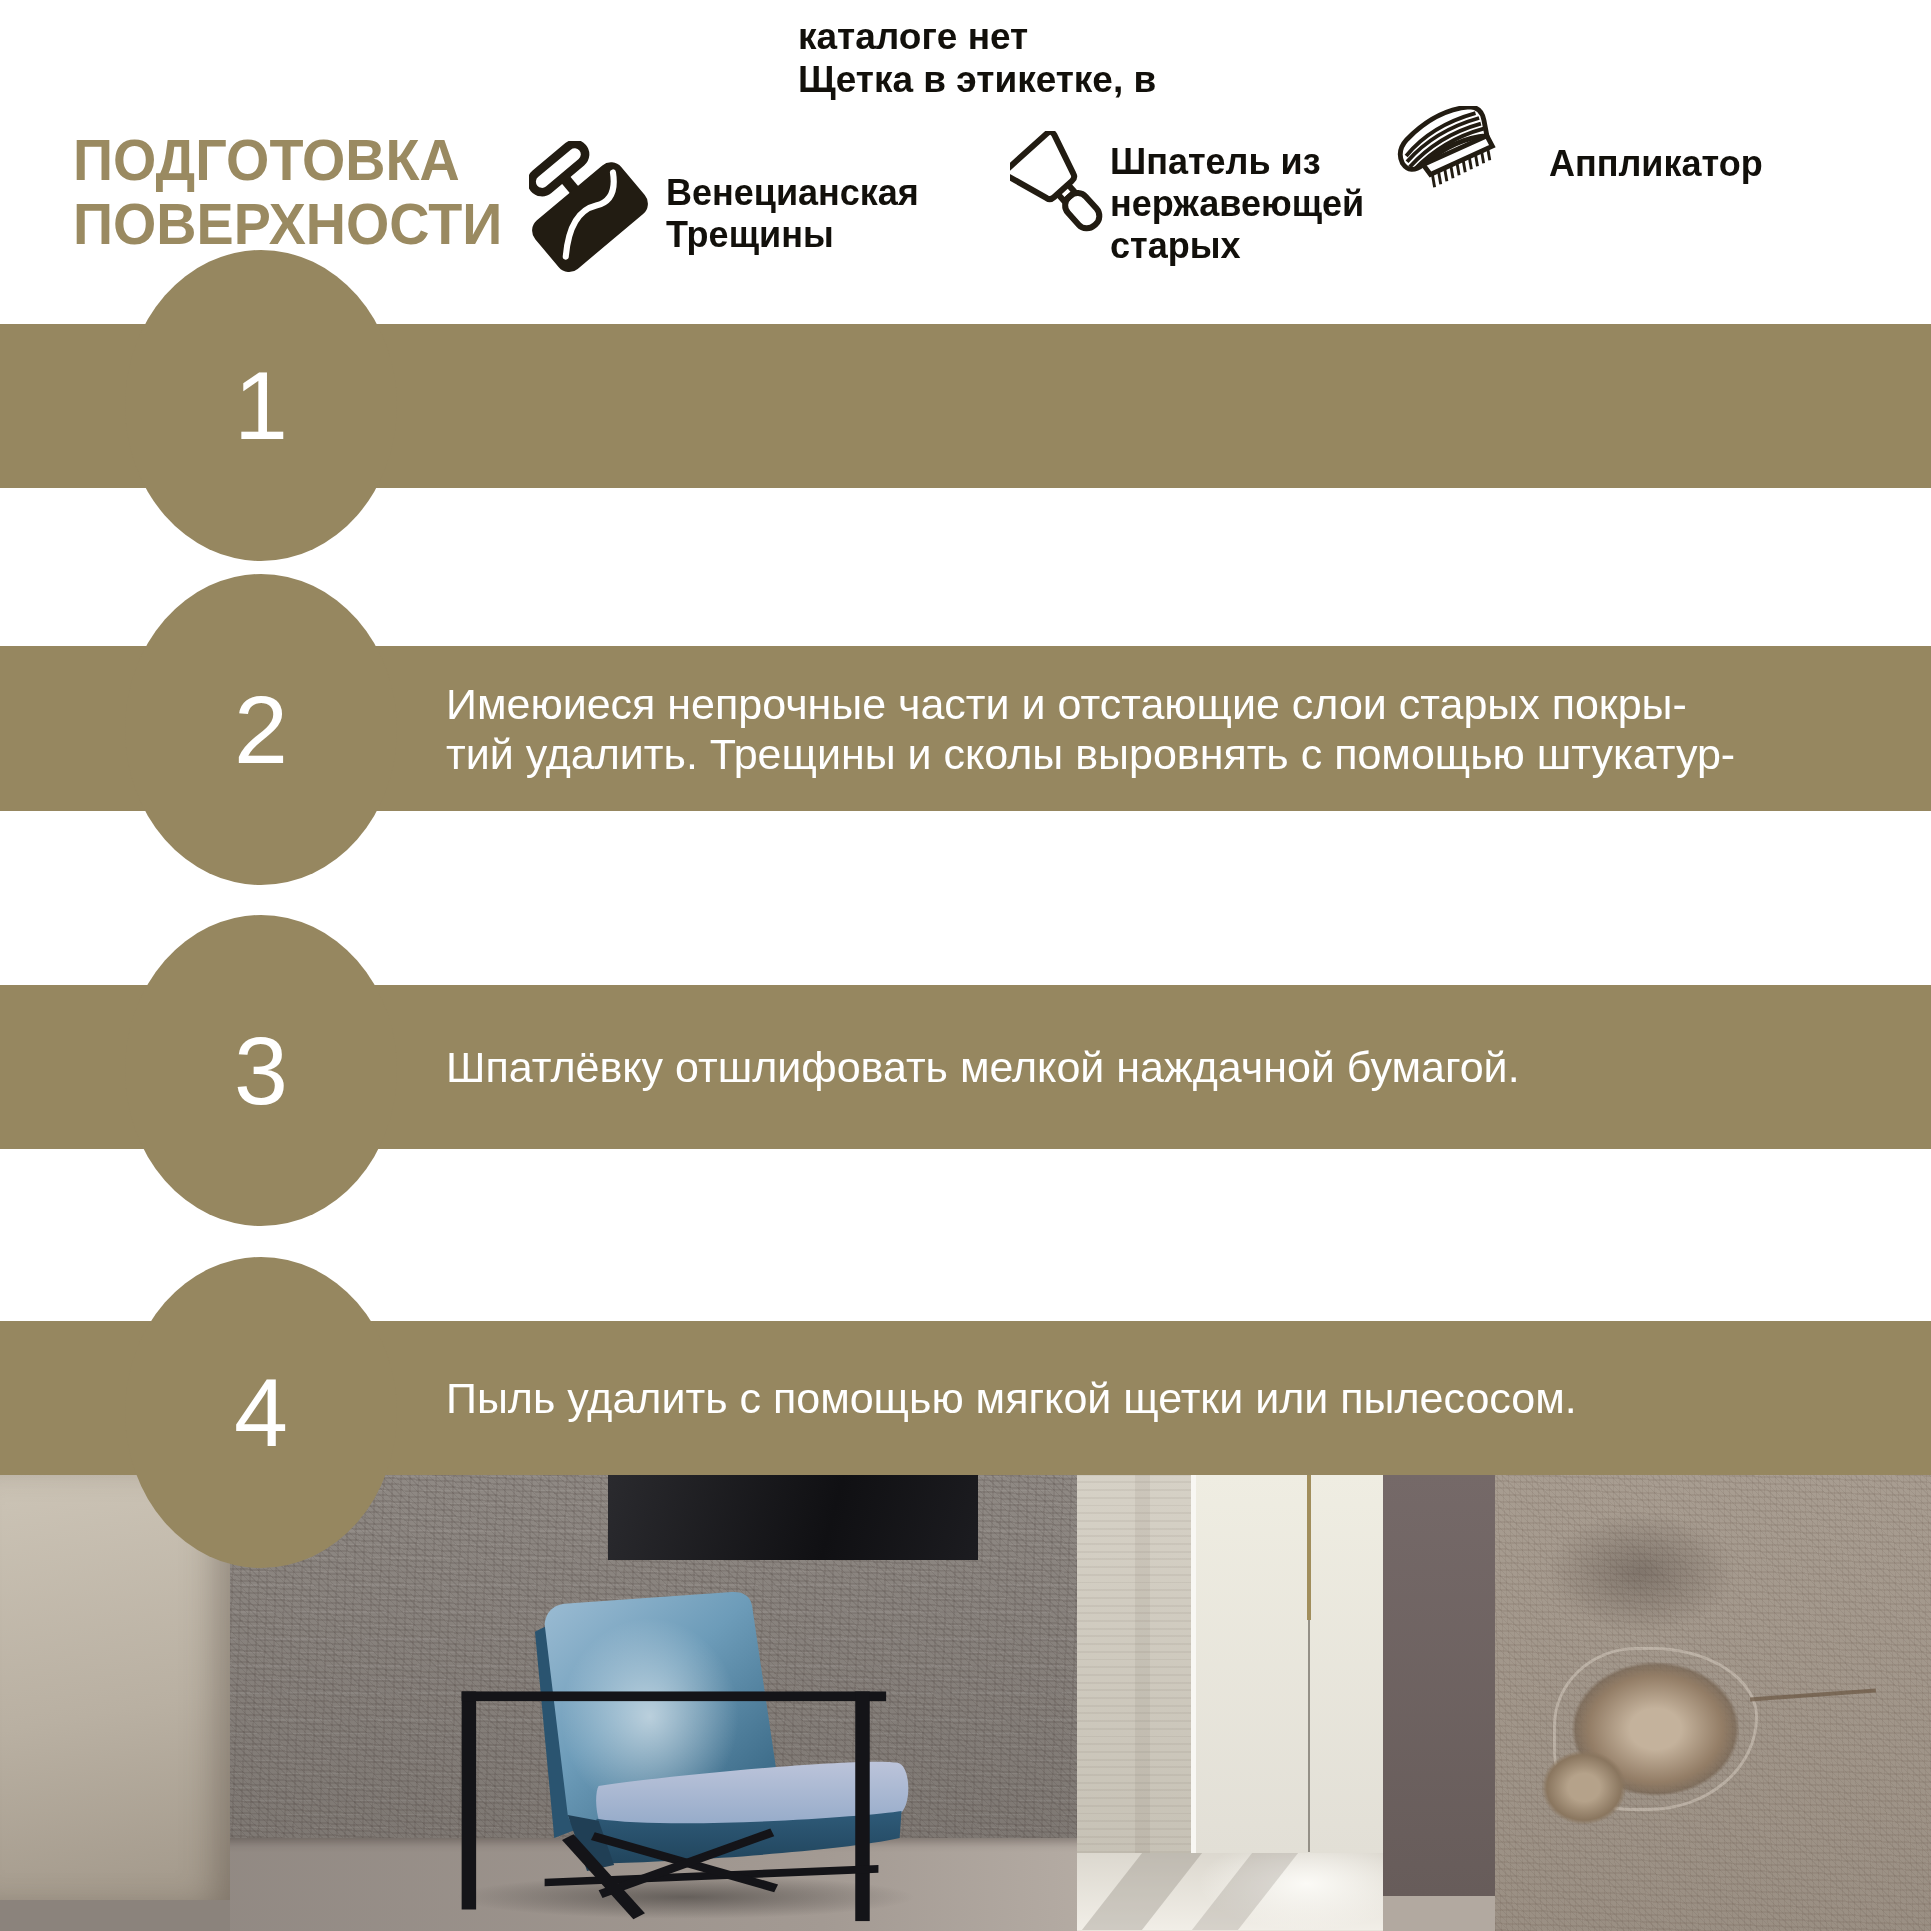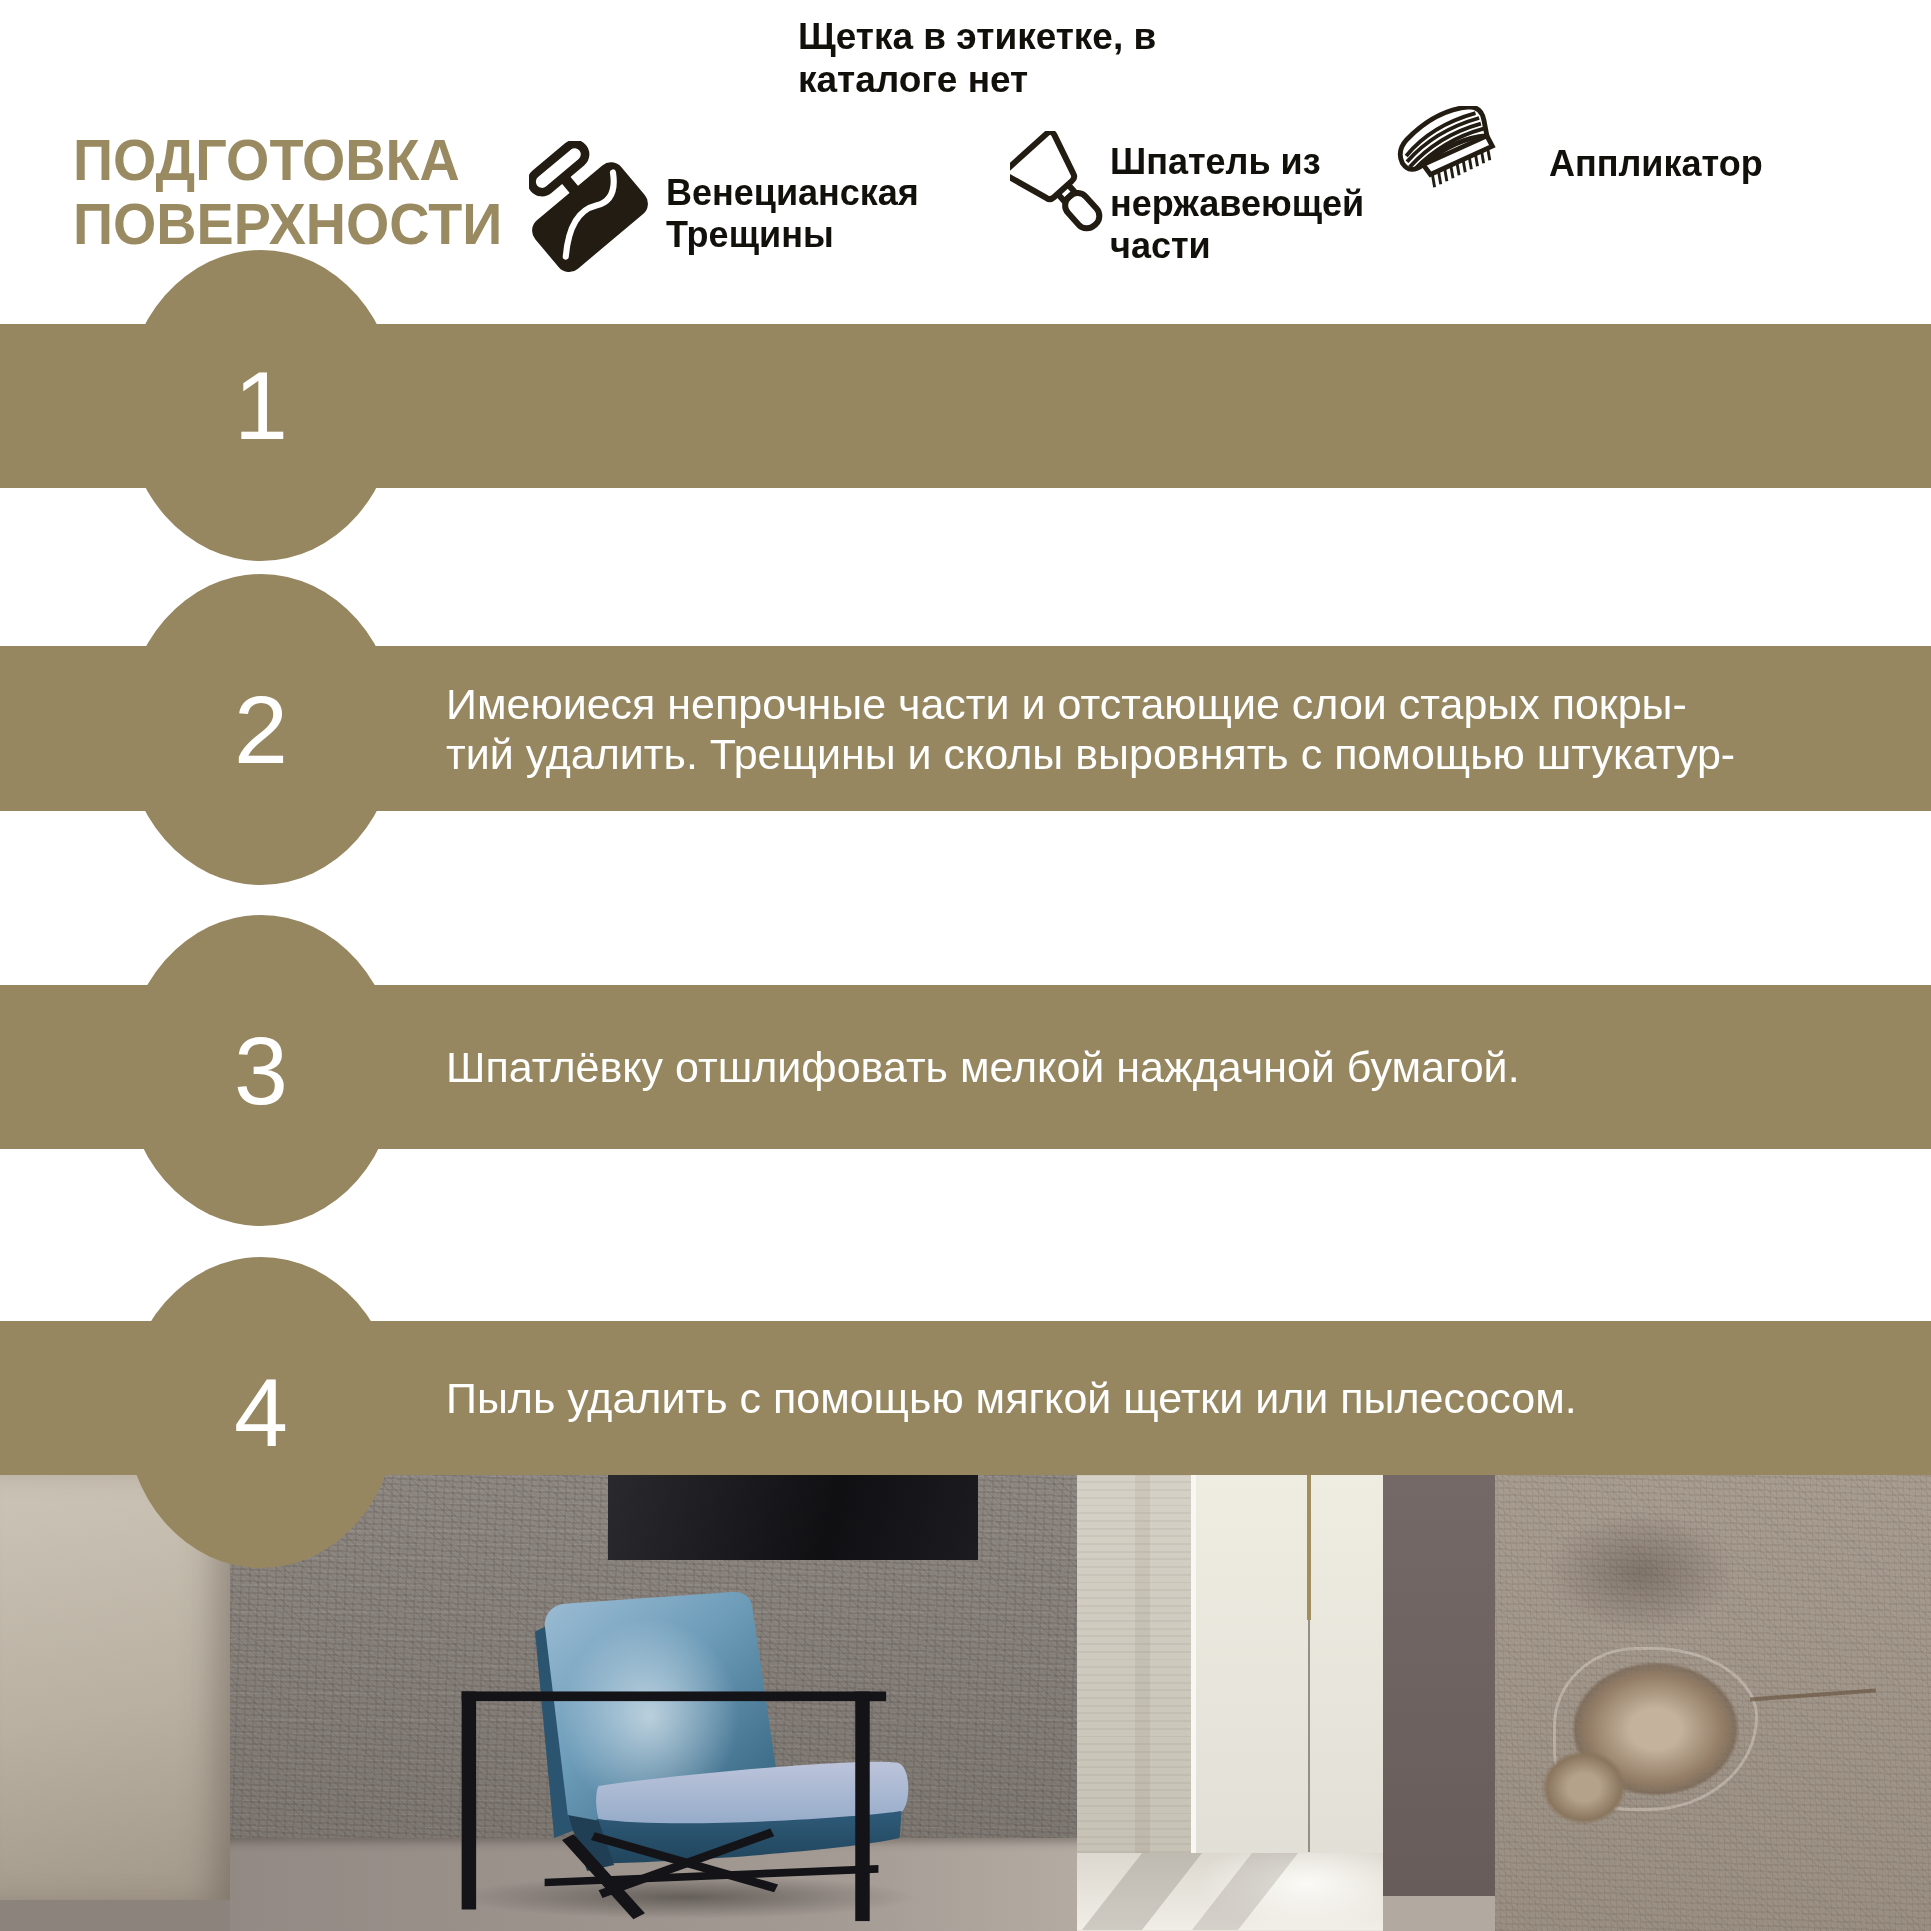--- a/index.html
+++ b/index.html
@@ -117,22 +117,22 @@
 <body>
 
 <div class="poster">
 
   <h1 class="title">
     <span>ПОДГОТОВКА</span>
     <span>ПОВЕРХНОСТИ</span>
   </h1>
 
   <div class="note">
+    <span>каталоге нет</span>
     <span>Щетка в этикетке, в</span>
-    <span>каталоге нет</span>
   </div>
 
   <svg class="tool-icon ti-1" viewBox="0 0 100 118">
     <g transform="rotate(-40 50 62)">
       <rect x="30" y="6" width="52" height="17" rx="8.5" fill="none" stroke="#221c12" stroke-width="7"></rect>
       <rect x="50" y="22" width="9" height="16" fill="#221c12"></rect>
       <rect x="4" y="36" width="92" height="52" rx="11" fill="#221c12"></rect>
       <path d="M14,74 Q40,48 60,58 Q76,66 88,46" fill="none" stroke="#ffffff" stroke-width="5" stroke-linecap="round"></path>
     </g>
   </svg>
@@ -144,21 +144,21 @@
   <svg class="tool-icon ti-2" viewBox="0 0 100 116">
     <g transform="rotate(-42 50 58)" fill="none" stroke="#221c12" stroke-width="6" stroke-linejoin="round">
       <path d="M24,8 L78,8 Q83,8 82,14 L70,56 Q69,60 64,60 L40,60 Q35,60 34,56 L20,14 Q19,8 24,8 Z"></path>
       <path d="M45,60 L45,70 L59,70 L59,60"></path>
       <rect x="40" y="70" width="24" height="38" rx="11"></rect>
     </g>
   </svg>
   <div class="tool-label tl-2">
     <span>Шпатель из</span>
     <span>нержавеющей</span>
-    <span>части</span>
+    <span>старых</span>
   </div>
 
   <svg class="tool-icon ti-3" viewBox="0 0 116 98">
     <g transform="rotate(-18 58 49)" fill="none" stroke="#221c12" stroke-width="4">
       <path d="M10,44 Q8,30 22,22 Q60,2 94,10 Q106,14 104,28 L102,44 Q70,36 30,52 Q14,58 10,44 Z" stroke-width="5"></path>
       <path d="M16,38 Q50,16 98,18"></path>
       <path d="M15,44 Q52,22 100,24"></path>
       <path d="M16,50 Q54,28 100,30"></path>
       <path d="M20,54 Q58,34 101,36"></path>
       <path d="M30,52 L102,44 L104,56 L34,64 Z" stroke-width="5"></path>

